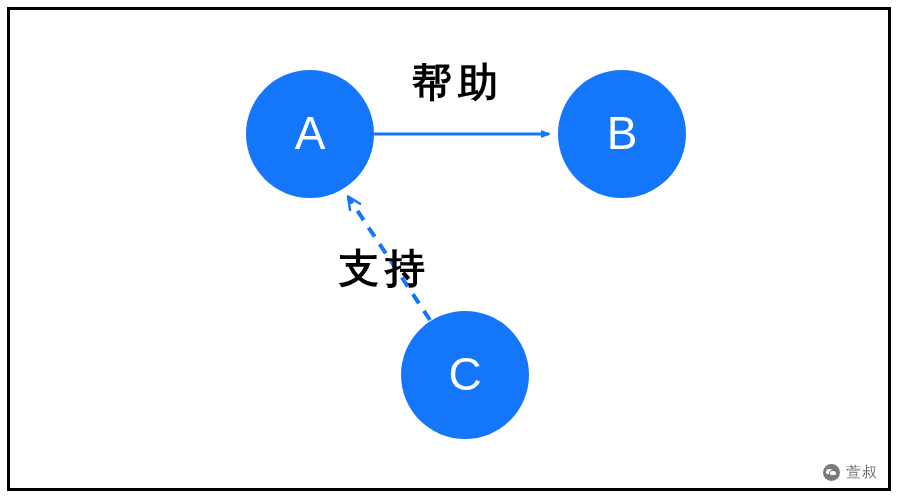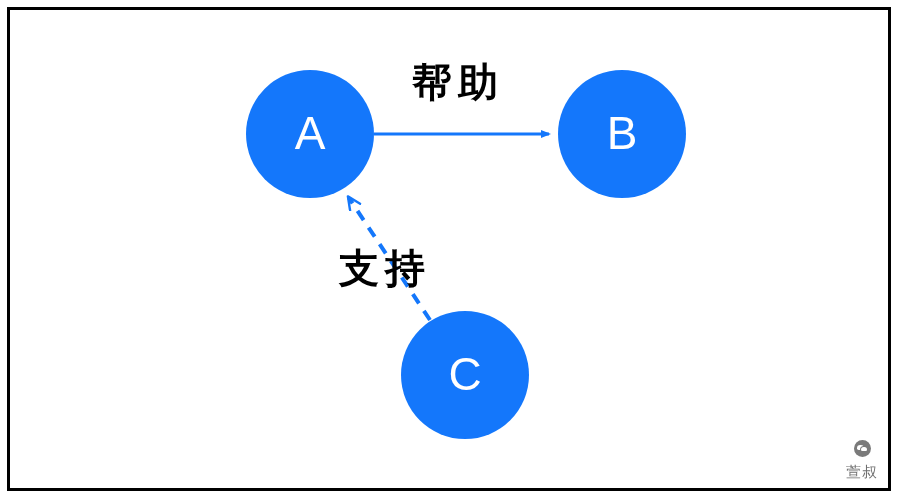--- a/index.html
+++ b/index.html
@@ -49,21 +49,20 @@
     dominant-baseline: middle;
     letter-spacing: 6px;
   }
   .watermark {
     position: absolute;
     right: 22px;
     bottom: 18px;
     display: flex;
     align-items: center;
     gap: 6px;
-    flex-direction: column;
   }
   .wm-icon {
     width: 17px;
     height: 17px;
     border-radius: 50%;
     background: #7a7a7a;
     position: relative;
     flex: none;
   }
   .wm-icon::before {

